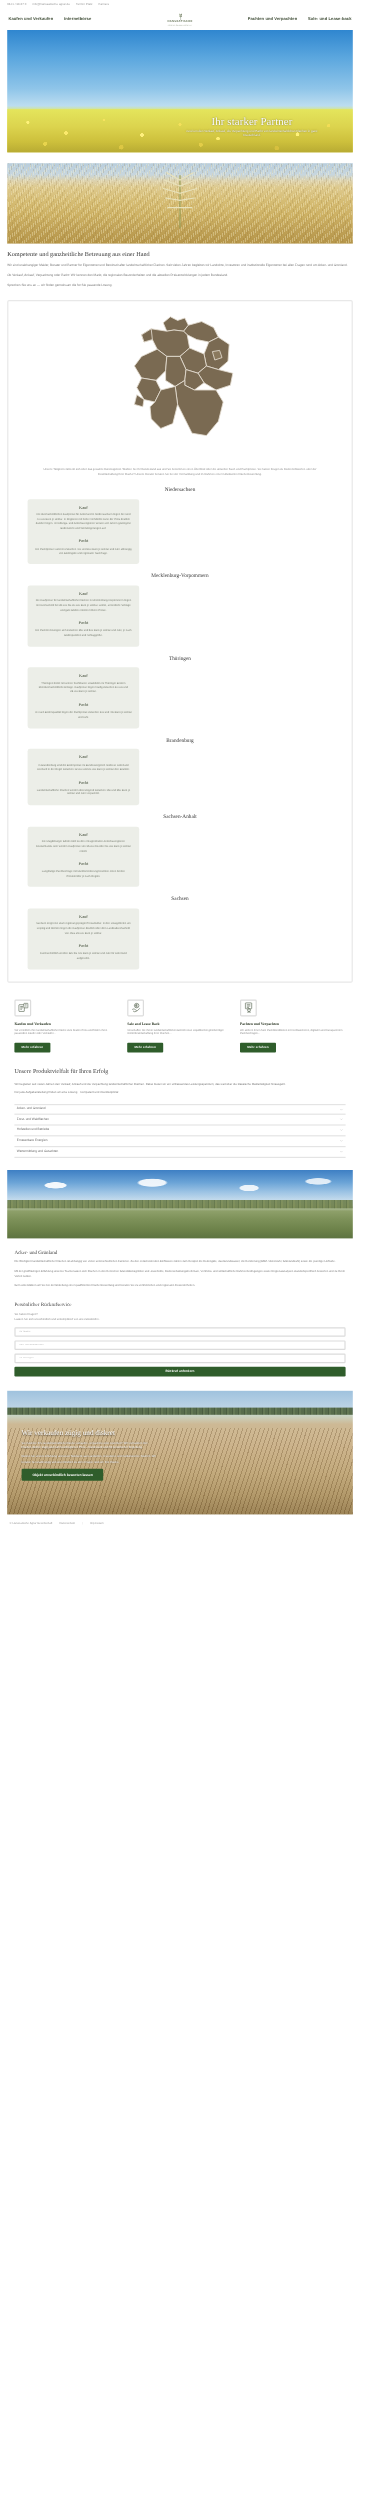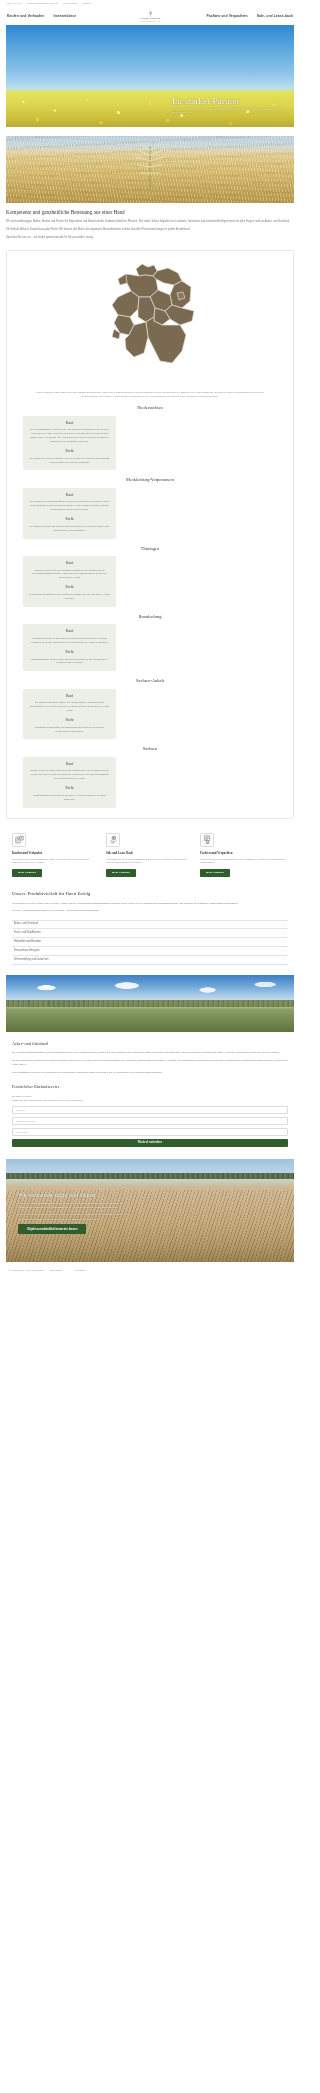--- a/index.html
+++ b/index.html
@@ -103,24 +103,24 @@
       radial-gradient(circle at 84% 58%, #fff27a 0 1.5px, transparent 1.7px),
       radial-gradient(circle at 93% 38%, #f2dd55 0 1.2px, transparent 1.4px),
       radial-gradient(circle at 11% 80%, #e8d44c 0 1.6px, transparent 1.8px),
       radial-gradient(circle at 33% 88%, #ddc743 0 1.8px, transparent 2px),
       radial-gradient(circle at 56% 82%, #e3cd48 0 1.6px, transparent 1.8px),
       radial-gradient(circle at 78% 90%, #d7c03e 0 1.8px, transparent 2px),
       linear-gradient(to bottom, #e4e55c 0%, #dcd44e 40%, #cdc03c 75%, #b8ab33 100%);
   }
   .hero-copy {
     position: absolute;
-    right: 2px;
+    right: 24px;
     bottom: 12px;
     width: 120px;
-    text-align: left;
+    text-align: center;
     color: #ffffff;
     text-shadow: 0 0.3px 1.2px rgba(0,0,0,.55);
   }
   .hero-title {
     font-family: "Liberation Serif", serif;
     font-size: 9px;
     line-height: 1.05;
     font-weight: 400;
     letter-spacing: .1px;
     margin-bottom: 1.5px;

